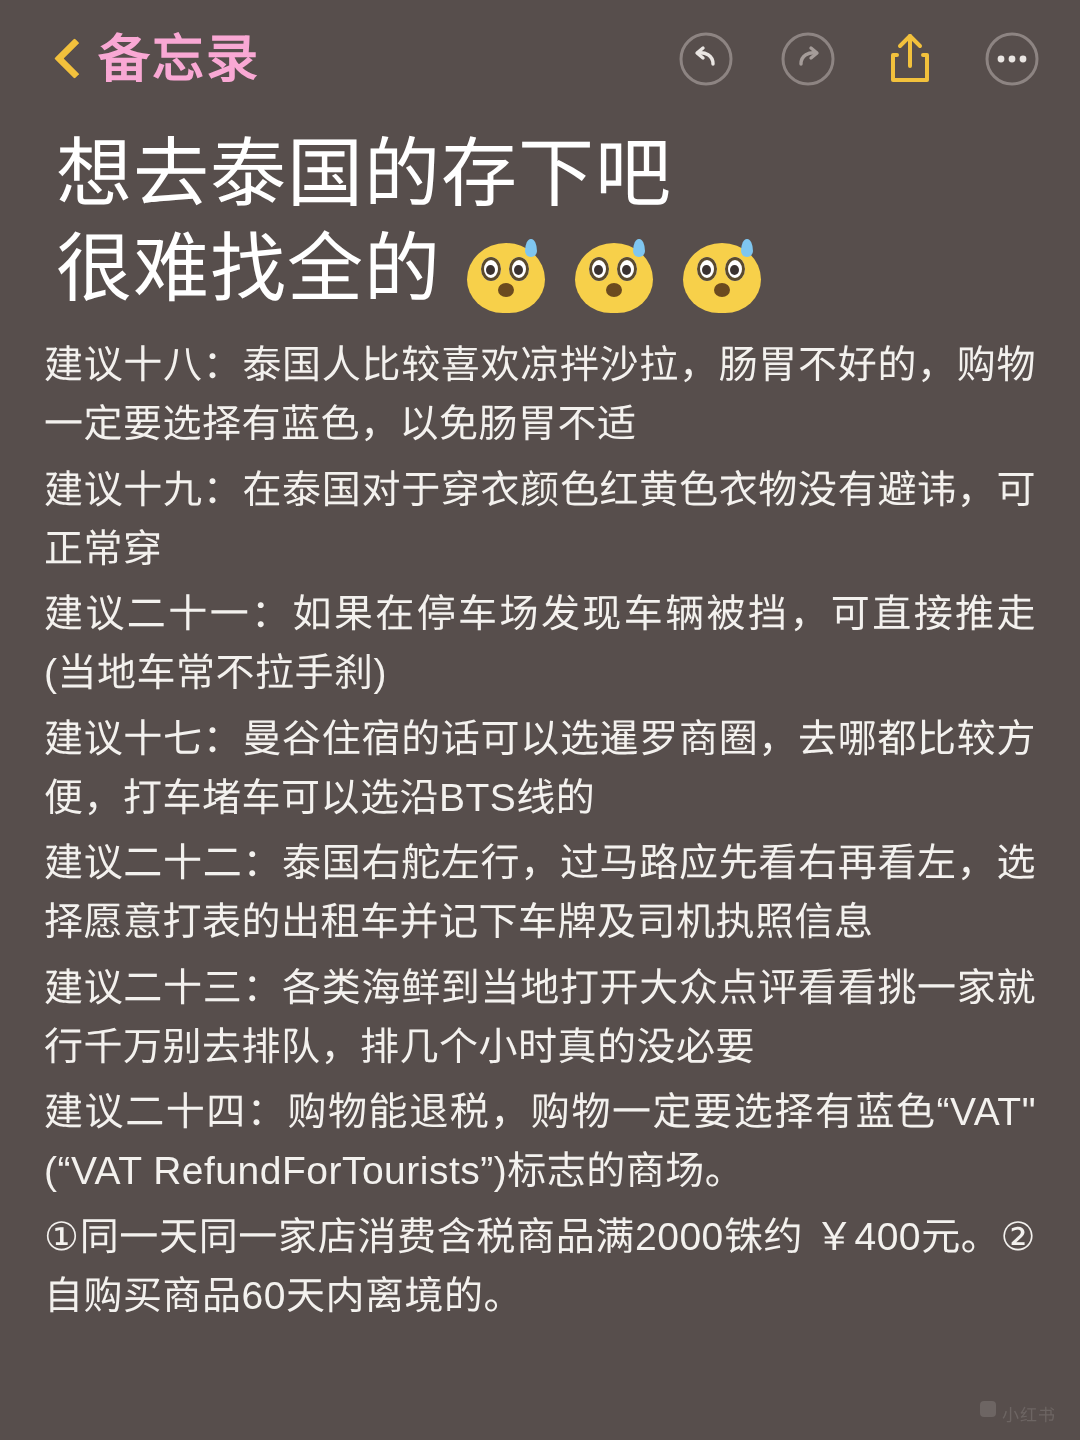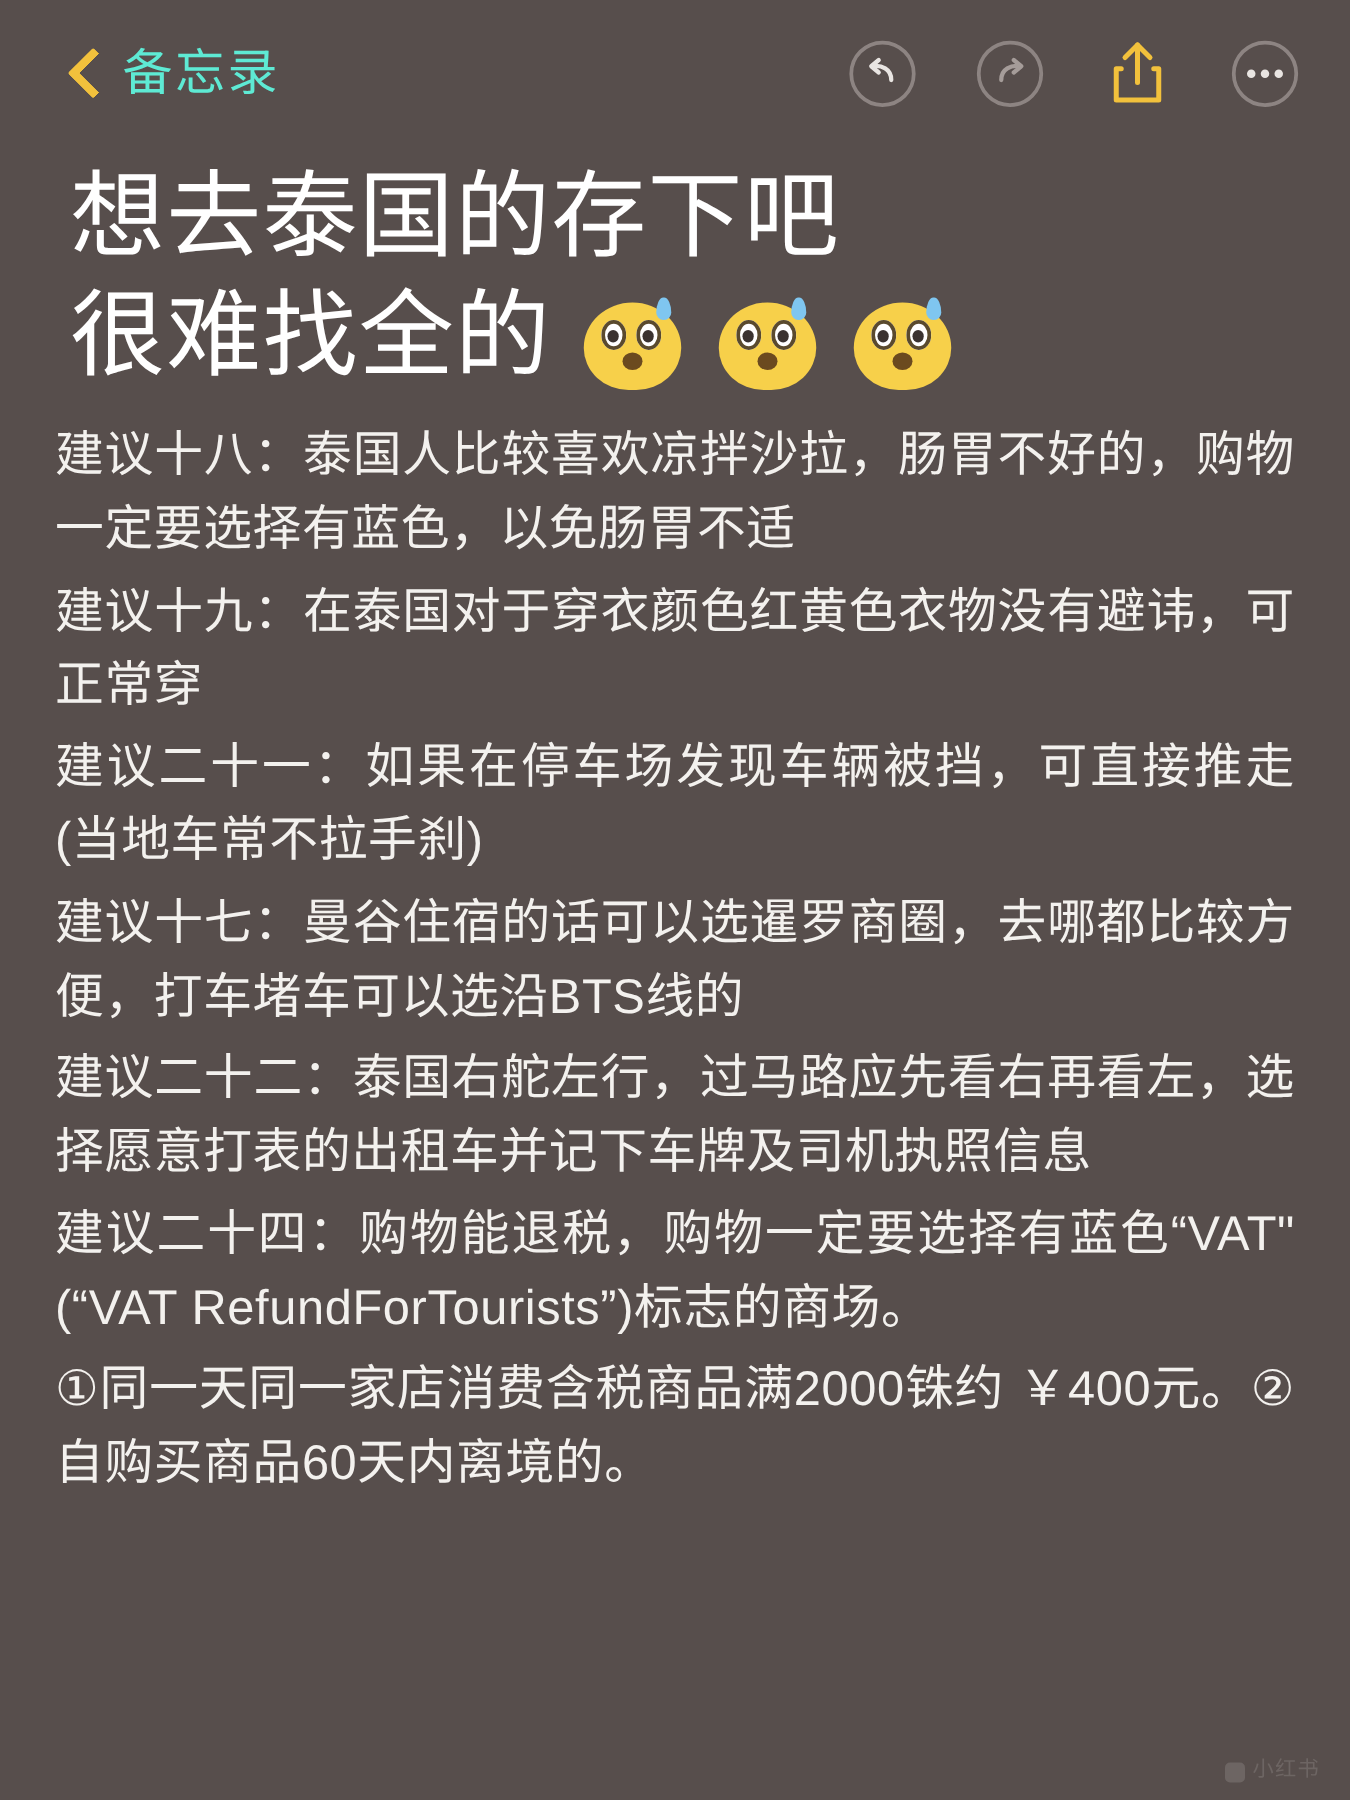--- a/index.html
+++ b/index.html
@@ -41,23 +41,23 @@
     left: 4px;
     top: 6px;
     width: 22px;
     height: 22px;
     border-left: 7px solid #f2c13c;
     border-bottom: 7px solid #f2c13c;
     transform: rotate(45deg);
     border-radius: 2px;
   }
   .back-label {
-    font-size: 40px;
-    font-weight: normal;
-    color: #5eead4;
+    font-size: 52px;
+    font-weight: bold;
+    color: #f9a8d4;
     letter-spacing: 2px;
     line-height: 1;
   }
   .topbar-spacer { flex: 1; }
   .top-actions {
     display: flex;
     align-items: center;
     gap: 46px;
   }
   .icon-btn {
@@ -155,21 +155,21 @@
 
   
   .watermark {
     position: absolute;
     right: 24px;
     bottom: 14px;
     font-size: 17px;
     color: #6d6563;
     letter-spacing: 1px;
     display: flex;
-    align-items: flex-end;
+    align-items: flex-start;
     gap: 6px;
   }
   .wm-dot {
     width: 16px;
     height: 16px;
     border-radius: 4px;
     background: #6d6563;
   }
 </style>
 </head>
@@ -237,20 +237,21 @@
         </span>
       </span>
     </div>
   </div>
 
   <p class="para">建议十八：泰国人比较喜欢凉拌沙拉，肠胃不好的，购物一定要选择有蓝色，以免肠胃不适</p>
   <p class="para">建议十九：在泰国对于穿衣颜色红黄色衣物没有避讳，可正常穿</p>
   <p class="para">建议二十一：如果在停车场发现车辆被挡，可直接推走(当地车常不拉手刹)</p>
   <p class="para">建议十七：曼谷住宿的话可以选暹罗商圈，去哪都比较方便，打车堵车可以选沿BTS线的</p>
   <p class="para">建议二十二：泰国右舵左行，过马路应先看右再看左，选择愿意打表的出租车并记下车牌及司机执照信息</p>
+  <p class="para">建议二十三：各类海鲜到当地打开大众点评看看挑一家就行千万别去排队，排几个小时真的没必要</p>
   <p class="para">建议二十四：购物能退税，购物一定要选择有蓝色“VAT"(“VAT RefundForTourists”)标志的商场。</p>
   <p class="para">①同一天同一家店消费含税商品满2000铢约 ￥400元。②自购买商品60天内离境的。</p>
 
 </div>
 
 <div class="watermark">
   <span class="wm-dot"></span>
   <span>小红书</span>
 </div>
 

